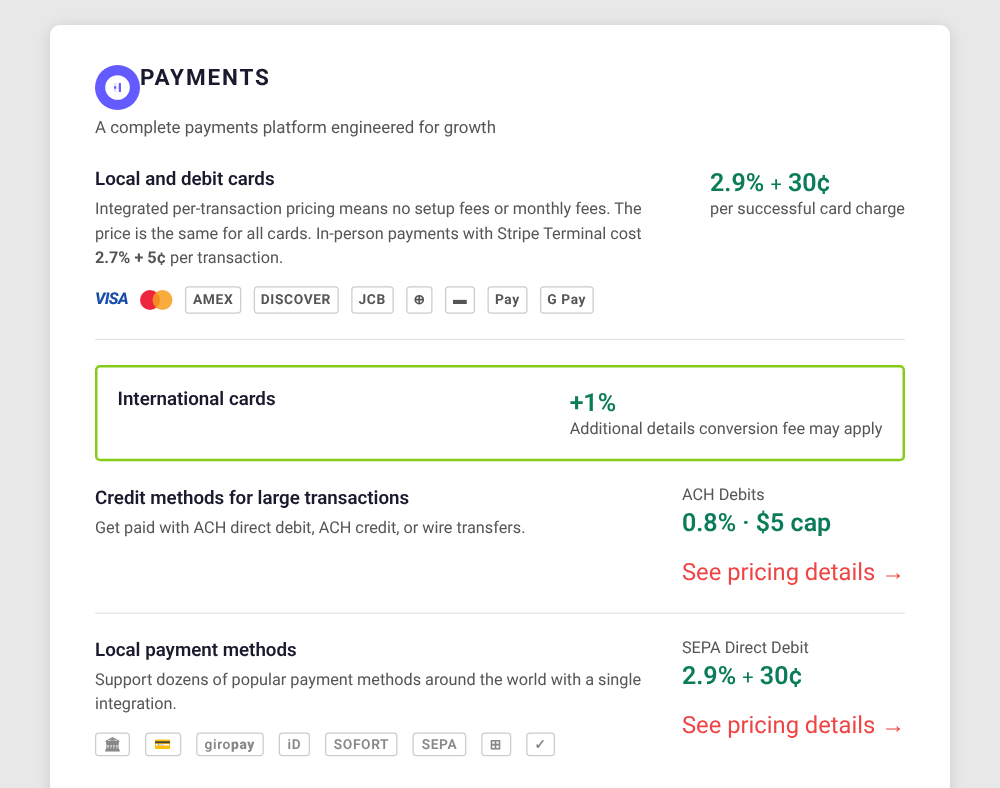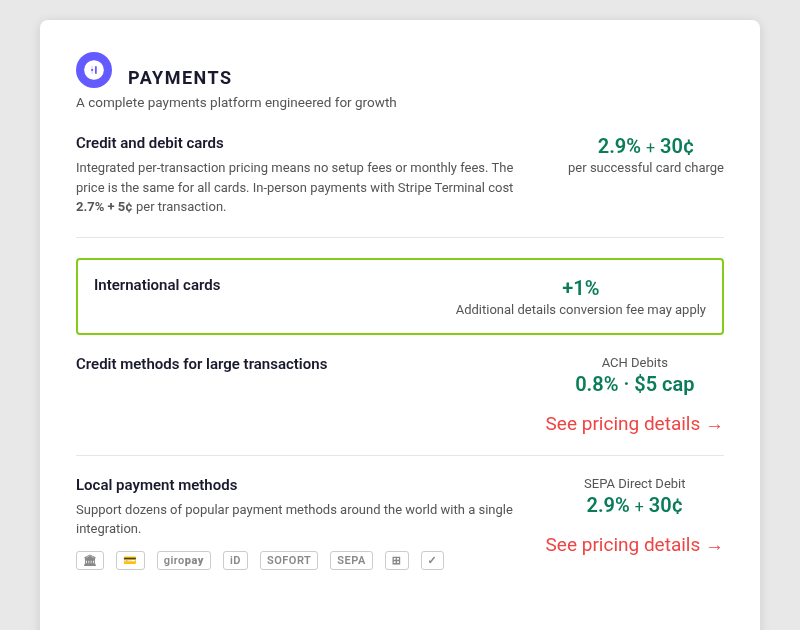--- a/index.html
+++ b/index.html
@@ -14,22 +14,22 @@
     }
     .card {
       background: #fff;
       border-radius: 8px;
       box-shadow: 0 2px 12px rgba(0,0,0,0.12);
       width: 720px;
       padding: 32px 36px;
     }
     .header {
       display: flex;
-      align-items: flex-end;
-      gap: 16px;
+      align-items: flex-start;
+      gap: 0;
       margin-bottom: 6px;
     }
     .logo-icon {
       width: 36px;
       height: 36px;
       background: #635bff;
       border-radius: 50%;
       display: flex;
       align-items: center;
       justify-content: center;
@@ -65,21 +65,21 @@
     }
     .section:last-of-type {
       border-bottom: none;
     }
     .section-left {
       flex: 1;
       padding-right: 30px;
     }
     .section-right {
       flex-shrink: 0;
-      text-align: center;
+      text-align: left;
       min-width: 140px;
     }
     .section-title {
       font-size: 15px;
       font-weight: 600;
       color: #1a1a2e;
       margin-bottom: 6px;
     }
     .section-desc {
       font-size: 13px;
@@ -196,45 +196,60 @@
         <circle cx="12" cy="12" r="10" fill="none" stroke="white" stroke-width="1.5"></circle>
         <path d="M8 9c0-1.1.9-2 2-2h1c1.1 0 2 .9 2 2v1c0 .55-.45 1-1 1h-3c-.55 0-1-.45-1-1V9zM8 14c0-.55.45-1 1-1h3c.55 0 1 .45 1 1v1c0 1.1-.9 2-2 2H9c-1.1 0-1-.9-1-2v-1z" fill="white" opacity="0.8"></path>
       </svg>
     </div>
     <span class="header-title">PAYMENTS</span>
   </div>
   <p class="header-subtitle">A complete payments platform engineered for growth</p>
 
   <div class="section">
     <div class="section-left">
-      <div class="section-title">Credit and debit cards</div>
+      <div class="section-title">Local and debit cards</div>
       <div class="section-desc">
         Integrated per-transaction pricing means no setup fees or monthly fees. The price is the same for all cards. In-person payments with Stripe Terminal cost <strong>2.7% + 5¢</strong> per transaction.
       </div>
 
+      <div class="card-logos">
+        <span class="card-logo visa-text">VISA</span>
+        <span class="card-logo mastercard-circles">
+          <span class="mc-circle1"></span>
+            <span class="mc-circle2"></span>
+        </span>
+        <span class="card-logo card-logo-text">AMEX</span>
+        <span class="card-logo card-logo-text">DISCOVER</span>
+        <span class="card-logo card-logo-text">JCB</span>
+        <span class="card-logo card-logo-text">⊕</span>
+        <span class="card-logo card-logo-text">▬</span>
+        <span class="card-logo card-logo-text"> Pay</span>
+        <span class="card-logo card-logo-text">G Pay</span>
+      </div>
     </div>
     <div class="section-right">
       <div class="price-main">2.9% <span class="plus-sign">+</span> 30¢</div>
       <div class="price-sub">per successful card charge</div>
     </div>
   </div>
 
   <div class="section highlighted">
     <div class="section-left">
       <div class="section-title">International cards</div>
     </div>
     <div class="section-right">
       <div class="price-main">+1%</div>
       <div class="price-sub">Additional details conversion fee may apply</div>
     </div>
   </div>
 
   <div class="section">
     <div class="section-left">
       <div class="section-title">Credit methods for large transactions</div>
+      <div class="section-desc">Get paid with ACH direct debit, ACH credit, or wire transfers.</div>
     </div>
     <div class="section-right">
       <div class="price-label">ACH Debits</div>
       <div class="price-main">0.8% · $5 cap</div>
       <a class="see-pricing">See pricing details →</a>
     </div>
   </div>
 
   <div class="section" style="border-bottom:none;">
     <div class="section-left">

